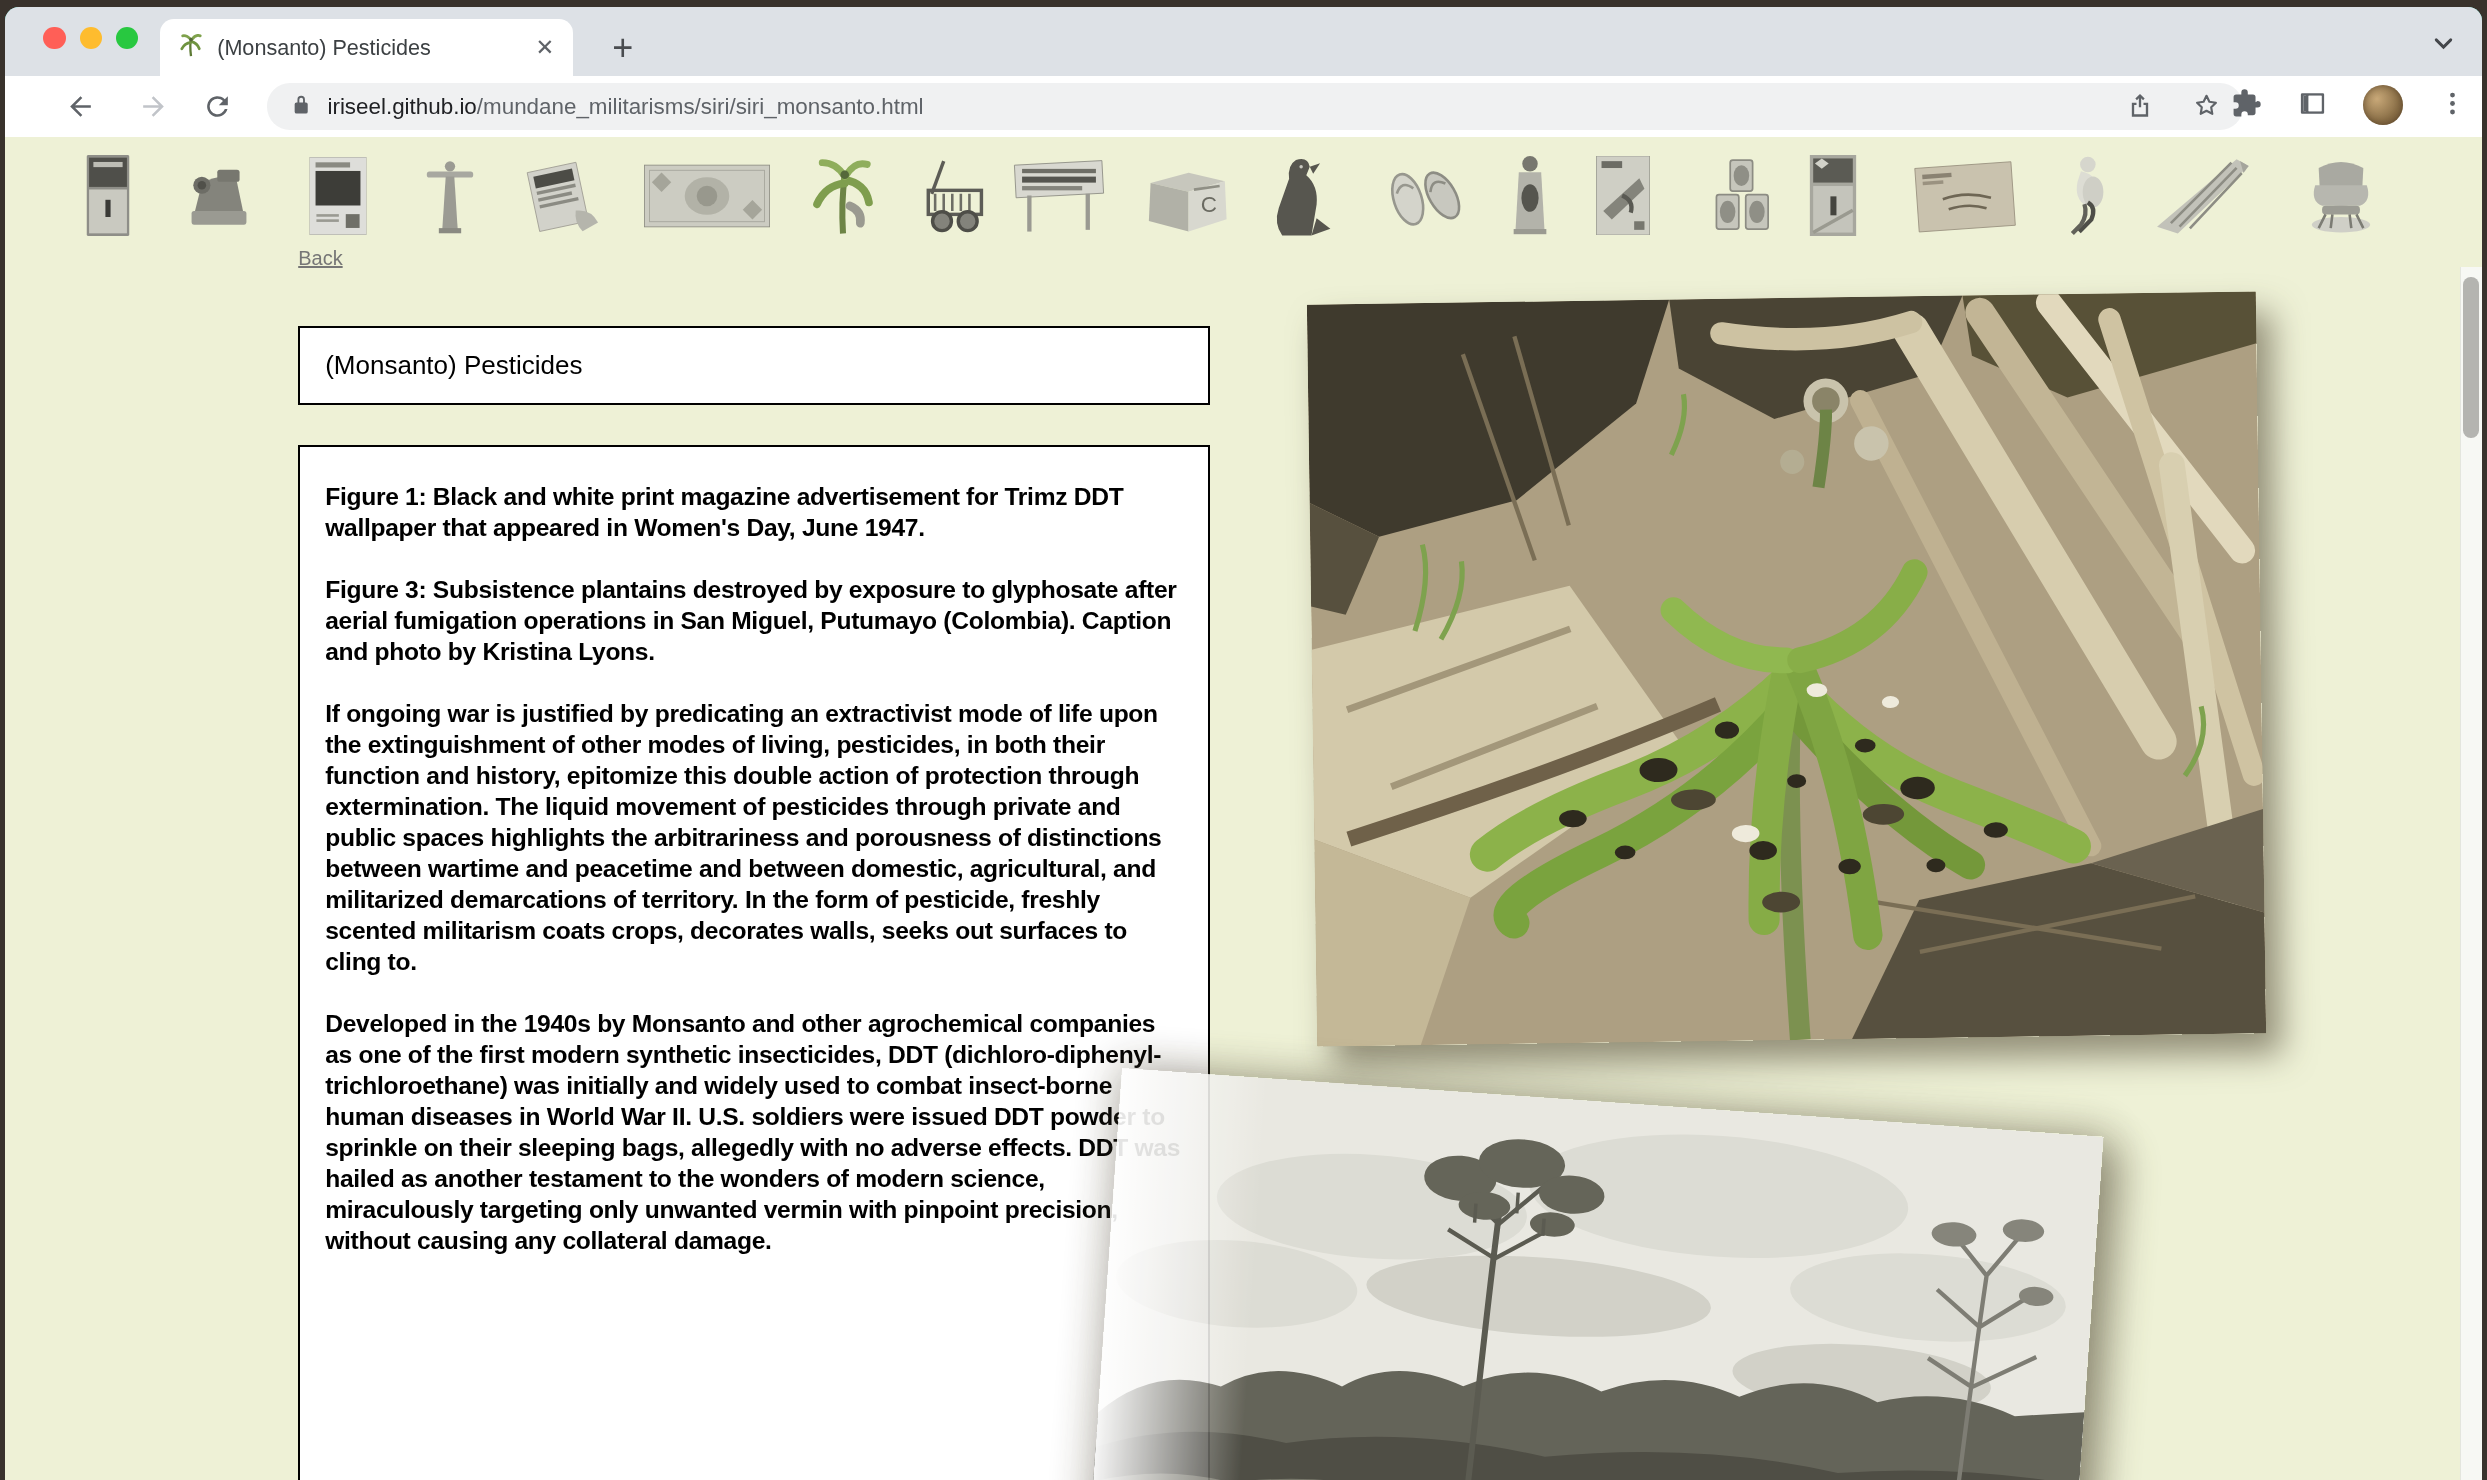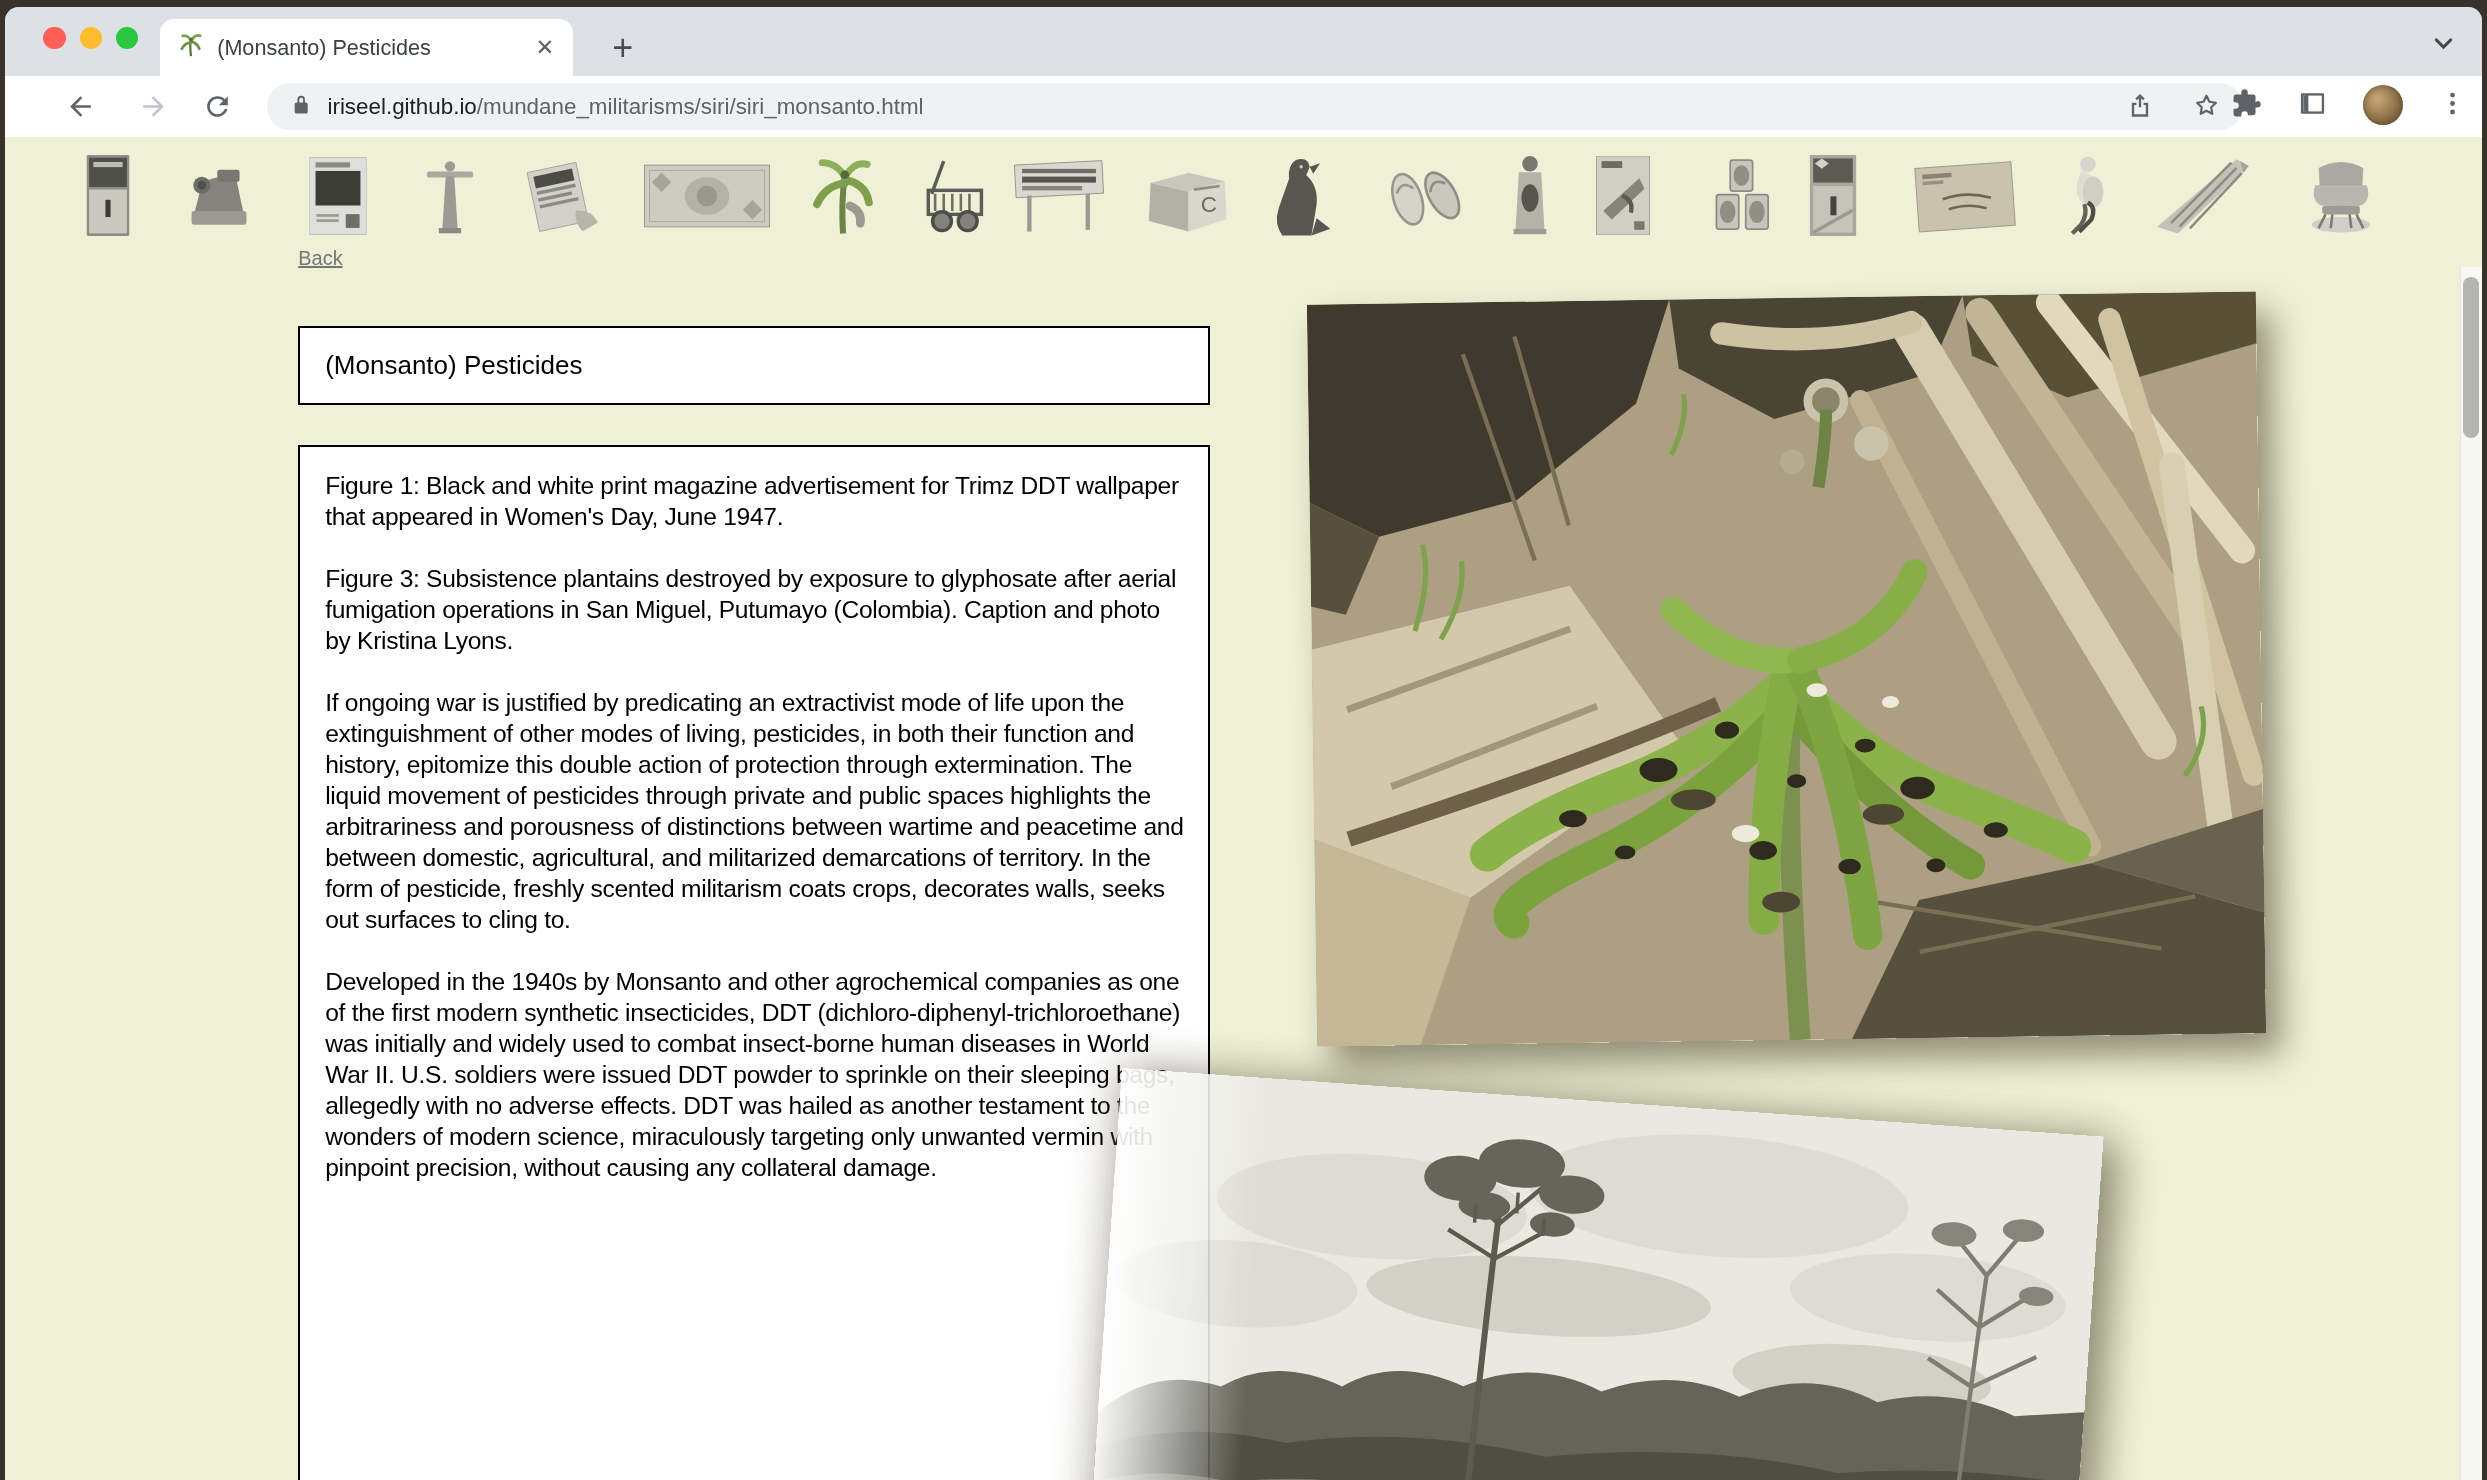--- a/index.html
+++ b/index.html
@@ -45,22 +45,22 @@
   .back-link { position:absolute; left:293px; top:110px; font-size:20px; color:#767676;
                text-decoration:underline; cursor:pointer; }
 
   .title-box { position:absolute; left:293px; top:189px; width:912px; height:79px;
                background:#ffffff; border:2.6px solid #000; display:flex; align-items:center;
                padding-left:25px; z-index:1; }
   .title-box span { font-size:26px; color:#000; }
 
   .text-box { position:absolute; left:293px; top:308px; width:912px; height:1225px;
               background:#ffffff; border:2.6px solid #000; padding:22.4px 22.4px 0 25px; z-index:1; }
-  .article p, .article h3 { font-size:24.6px; font-weight:400; line-height:31px;
-              letter-spacing:-0.3px; color:#000; margin:1px 0 31px 0; }
+  .article p, .article h3 { font-size:24.6px; font-weight:700; line-height:31px;
+              letter-spacing:-0.3px; color:#000; margin:12px 0 31px 0; }
 
   
   .photo1 { position:absolute; left:1307px; top:161px; width:949px; height:742px;
             transform:rotate(-0.8deg); box-shadow:15.5px 21px 33px rgba(72,64,44,0.55); z-index:2; }
   .photo2 { position:absolute; left:1117px; top:931px; width:984px; height:570px;
             transform:rotate(4deg); transform-origin:0 0; opacity:0.9;
             box-shadow:19px 12px 40px rgba(72,64,44,0.5), 0 0 40px 5.2px rgba(80,72,52,0.35); z-index:3; }
   .photo1 svg, .photo2 svg { width:100%; height:100%; display:block; }
 
   

